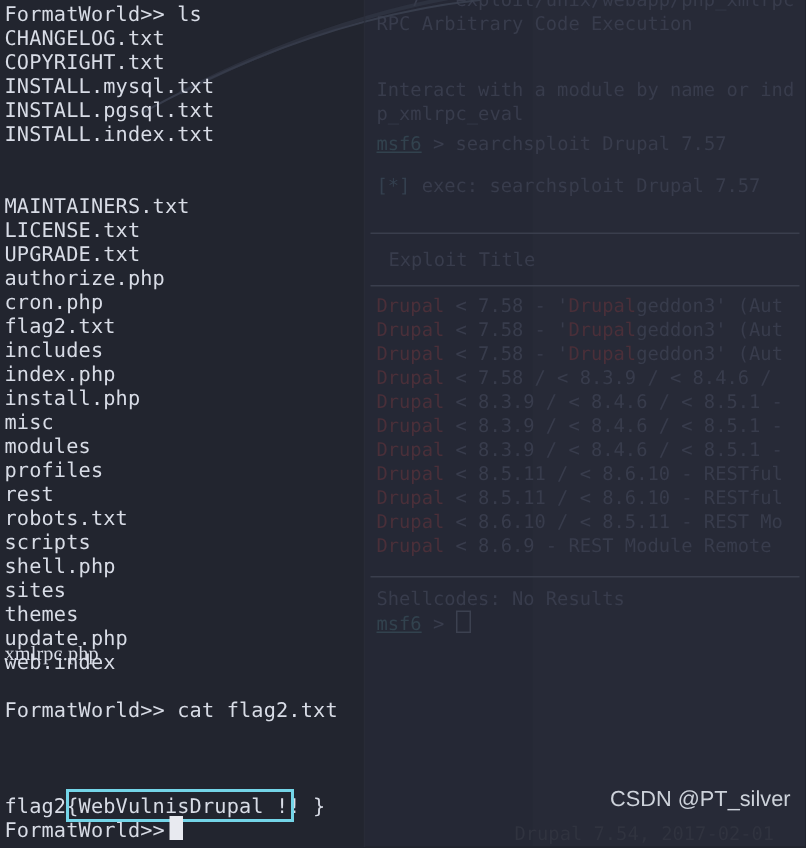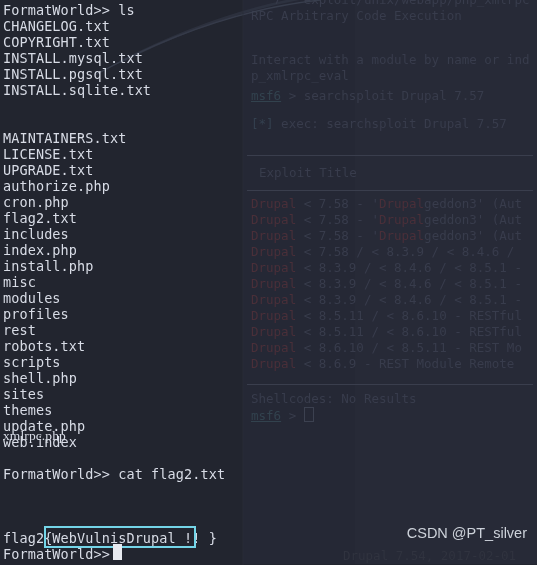--- a/index.html
+++ b/index.html
@@ -162,21 +162,21 @@
     <path d="M 120 62 Q 230 6 330 -6" stroke="#333848" stroke-width="2.6" fill="none" opacity="0.6"></path>
     <path d="M 243 0 L 243 565" stroke="#2b2e3b" stroke-width="1" fill="none" opacity="0.7"></path>
   </svg>
 
   <div id="fg">
     <div class="fg-line" style="top:2px;">FormatWorld&gt;&gt; ls</div>
     <div class="fg-line" style="top:18px;">CHANGELOG.txt</div>
     <div class="fg-line" style="top:34px;">COPYRIGHT.txt</div>
     <div class="fg-line" style="top:50px;">INSTALL.mysql.txt</div>
     <div class="fg-line" style="top:66px;">INSTALL.pgsql.txt</div>
-    <div class="fg-line" style="top:82px;">INSTALL.sqlite.txt</div>
+    <div class="fg-line" style="top:82px;">INSTALL.index.txt</div>
     <div class="fg-line" style="top:130px;">MAINTAINERS.txt</div>
     <div class="fg-line" style="top:146px;">LICENSE.txt</div>
     <div class="fg-line" style="top:162px;">UPGRADE.txt</div>
     <div class="fg-line" style="top:178px;">authorize.php</div>
     <div class="fg-line" style="top:194px;">cron.php</div>
     <div class="fg-line" style="top:210px;">flag2.txt</div>
     <div class="fg-line" style="top:226px;">includes</div>
     <div class="fg-line" style="top:242px;">index.php</div>
     <div class="fg-line" style="top:258px;">install.php</div>
     <div class="fg-line" style="top:274px;">misc</div>

